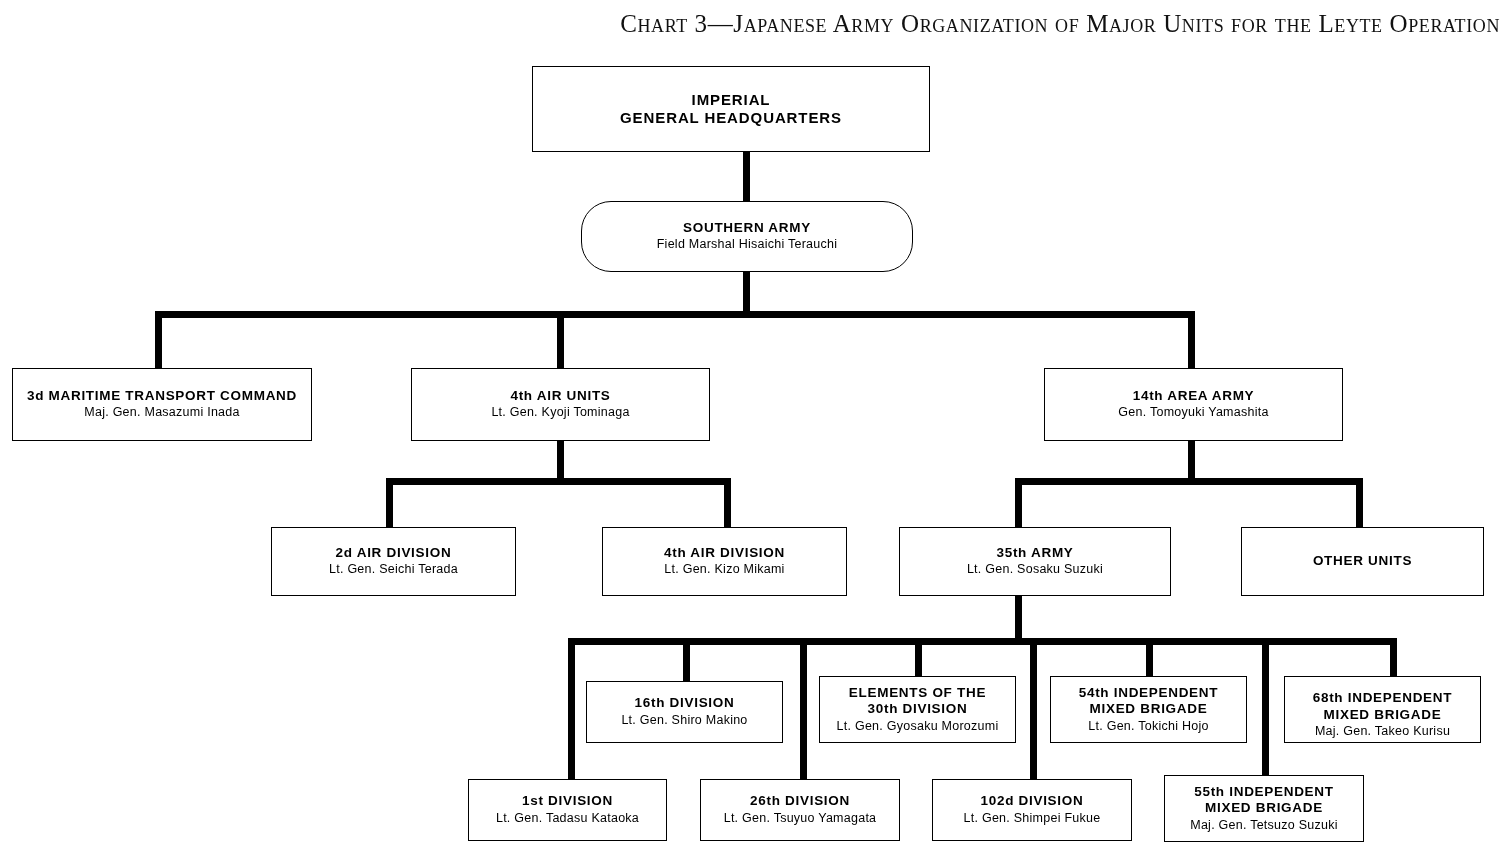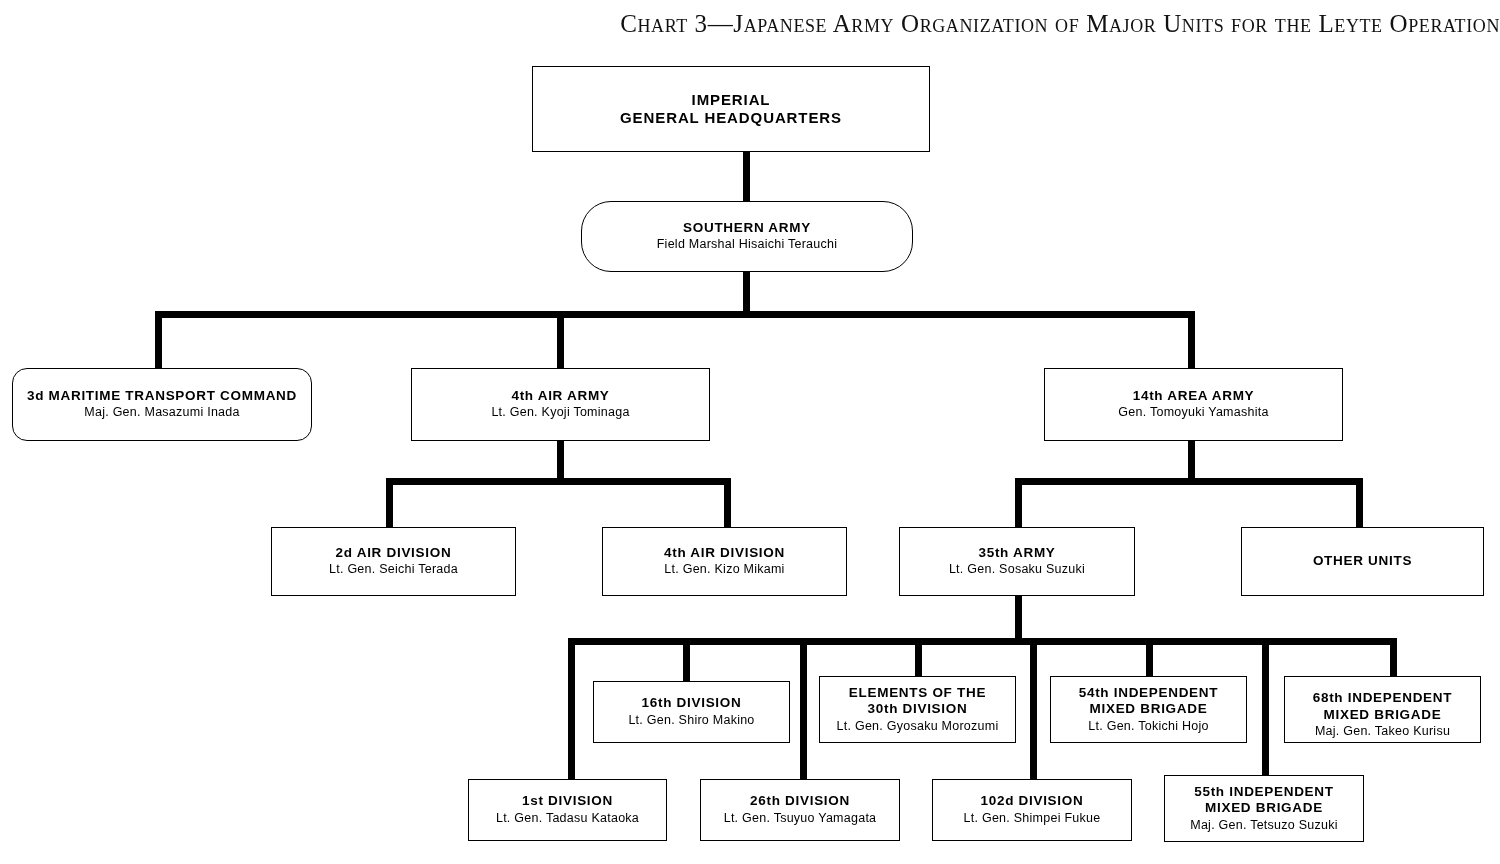--- a/index.html
+++ b/index.html
@@ -108,56 +108,56 @@
     <div class="unit">IMPERIAL
 GENERAL HEADQUARTERS</div>
 
   </div>
 
   <div class="node" style="left:581px; top:201px; width:332px; height:71px;border-radius:30px;">
     <div class="unit">SOUTHERN ARMY</div>
     <div class="cdr">Field Marshal Hisaichi Terauchi</div>
   </div>
 
-  <div class="node" style="left:12px; top:368px; width:300px; height:73px;border-radius:15px;">
+  <div class="node" style="left:12px; top:368px; width:300px; height:73px;">
     <div class="unit">3d MARITIME TRANSPORT COMMAND</div>
     <div class="cdr">Maj. Gen. Masazumi Inada</div>
   </div>
 
   <div class="node" style="left:411px; top:368px; width:299px; height:73px;">
-    <div class="unit">4th AIR ARMY</div>
+    <div class="unit">4th AIR UNITS</div>
     <div class="cdr">Lt. Gen. Kyoji Tominaga</div>
   </div>
 
   <div class="node" style="left:1044px; top:368px; width:299px; height:73px;">
     <div class="unit">14th AREA ARMY</div>
     <div class="cdr">Gen. Tomoyuki Yamashita</div>
   </div>
 
   <div class="node" style="left:271px; top:527px; width:245px; height:69px;">
     <div class="unit">2d AIR DIVISION</div>
     <div class="cdr">Lt. Gen. Seichi Terada</div>
   </div>
 
   <div class="node" style="left:602px; top:527px; width:245px; height:69px;">
     <div class="unit">4th AIR DIVISION</div>
     <div class="cdr">Lt. Gen. Kizo Mikami</div>
   </div>
 
-  <div class="node" style="left:899px; top:527px; width:236px; height:69px;">
+  <div class="node" style="left:899px; top:527px; width:272px; height:69px;">
     <div class="unit">35th ARMY</div>
     <div class="cdr">Lt. Gen. Sosaku Suzuki</div>
   </div>
 
   <div class="node" style="left:1241px; top:527px; width:243px; height:69px;">
     <div class="unit">OTHER UNITS</div>
 
   </div>
 
-  <div class="node" style="left:586px; top:681px; width:197px; height:62px;margin-left:7px;">
+  <div class="node" style="left:586px; top:681px; width:197px; height:62px;">
     <div class="unit">16th DIVISION</div>
     <div class="cdr">Lt. Gen. Shiro Makino</div>
   </div>
 
   <div class="node" style="left:819px; top:676px; width:197px; height:67px;">
     <div class="unit">ELEMENTS OF THE
 30th DIVISION</div>
     <div class="cdr">Lt. Gen. Gyosaku Morozumi</div>
   </div>
 

